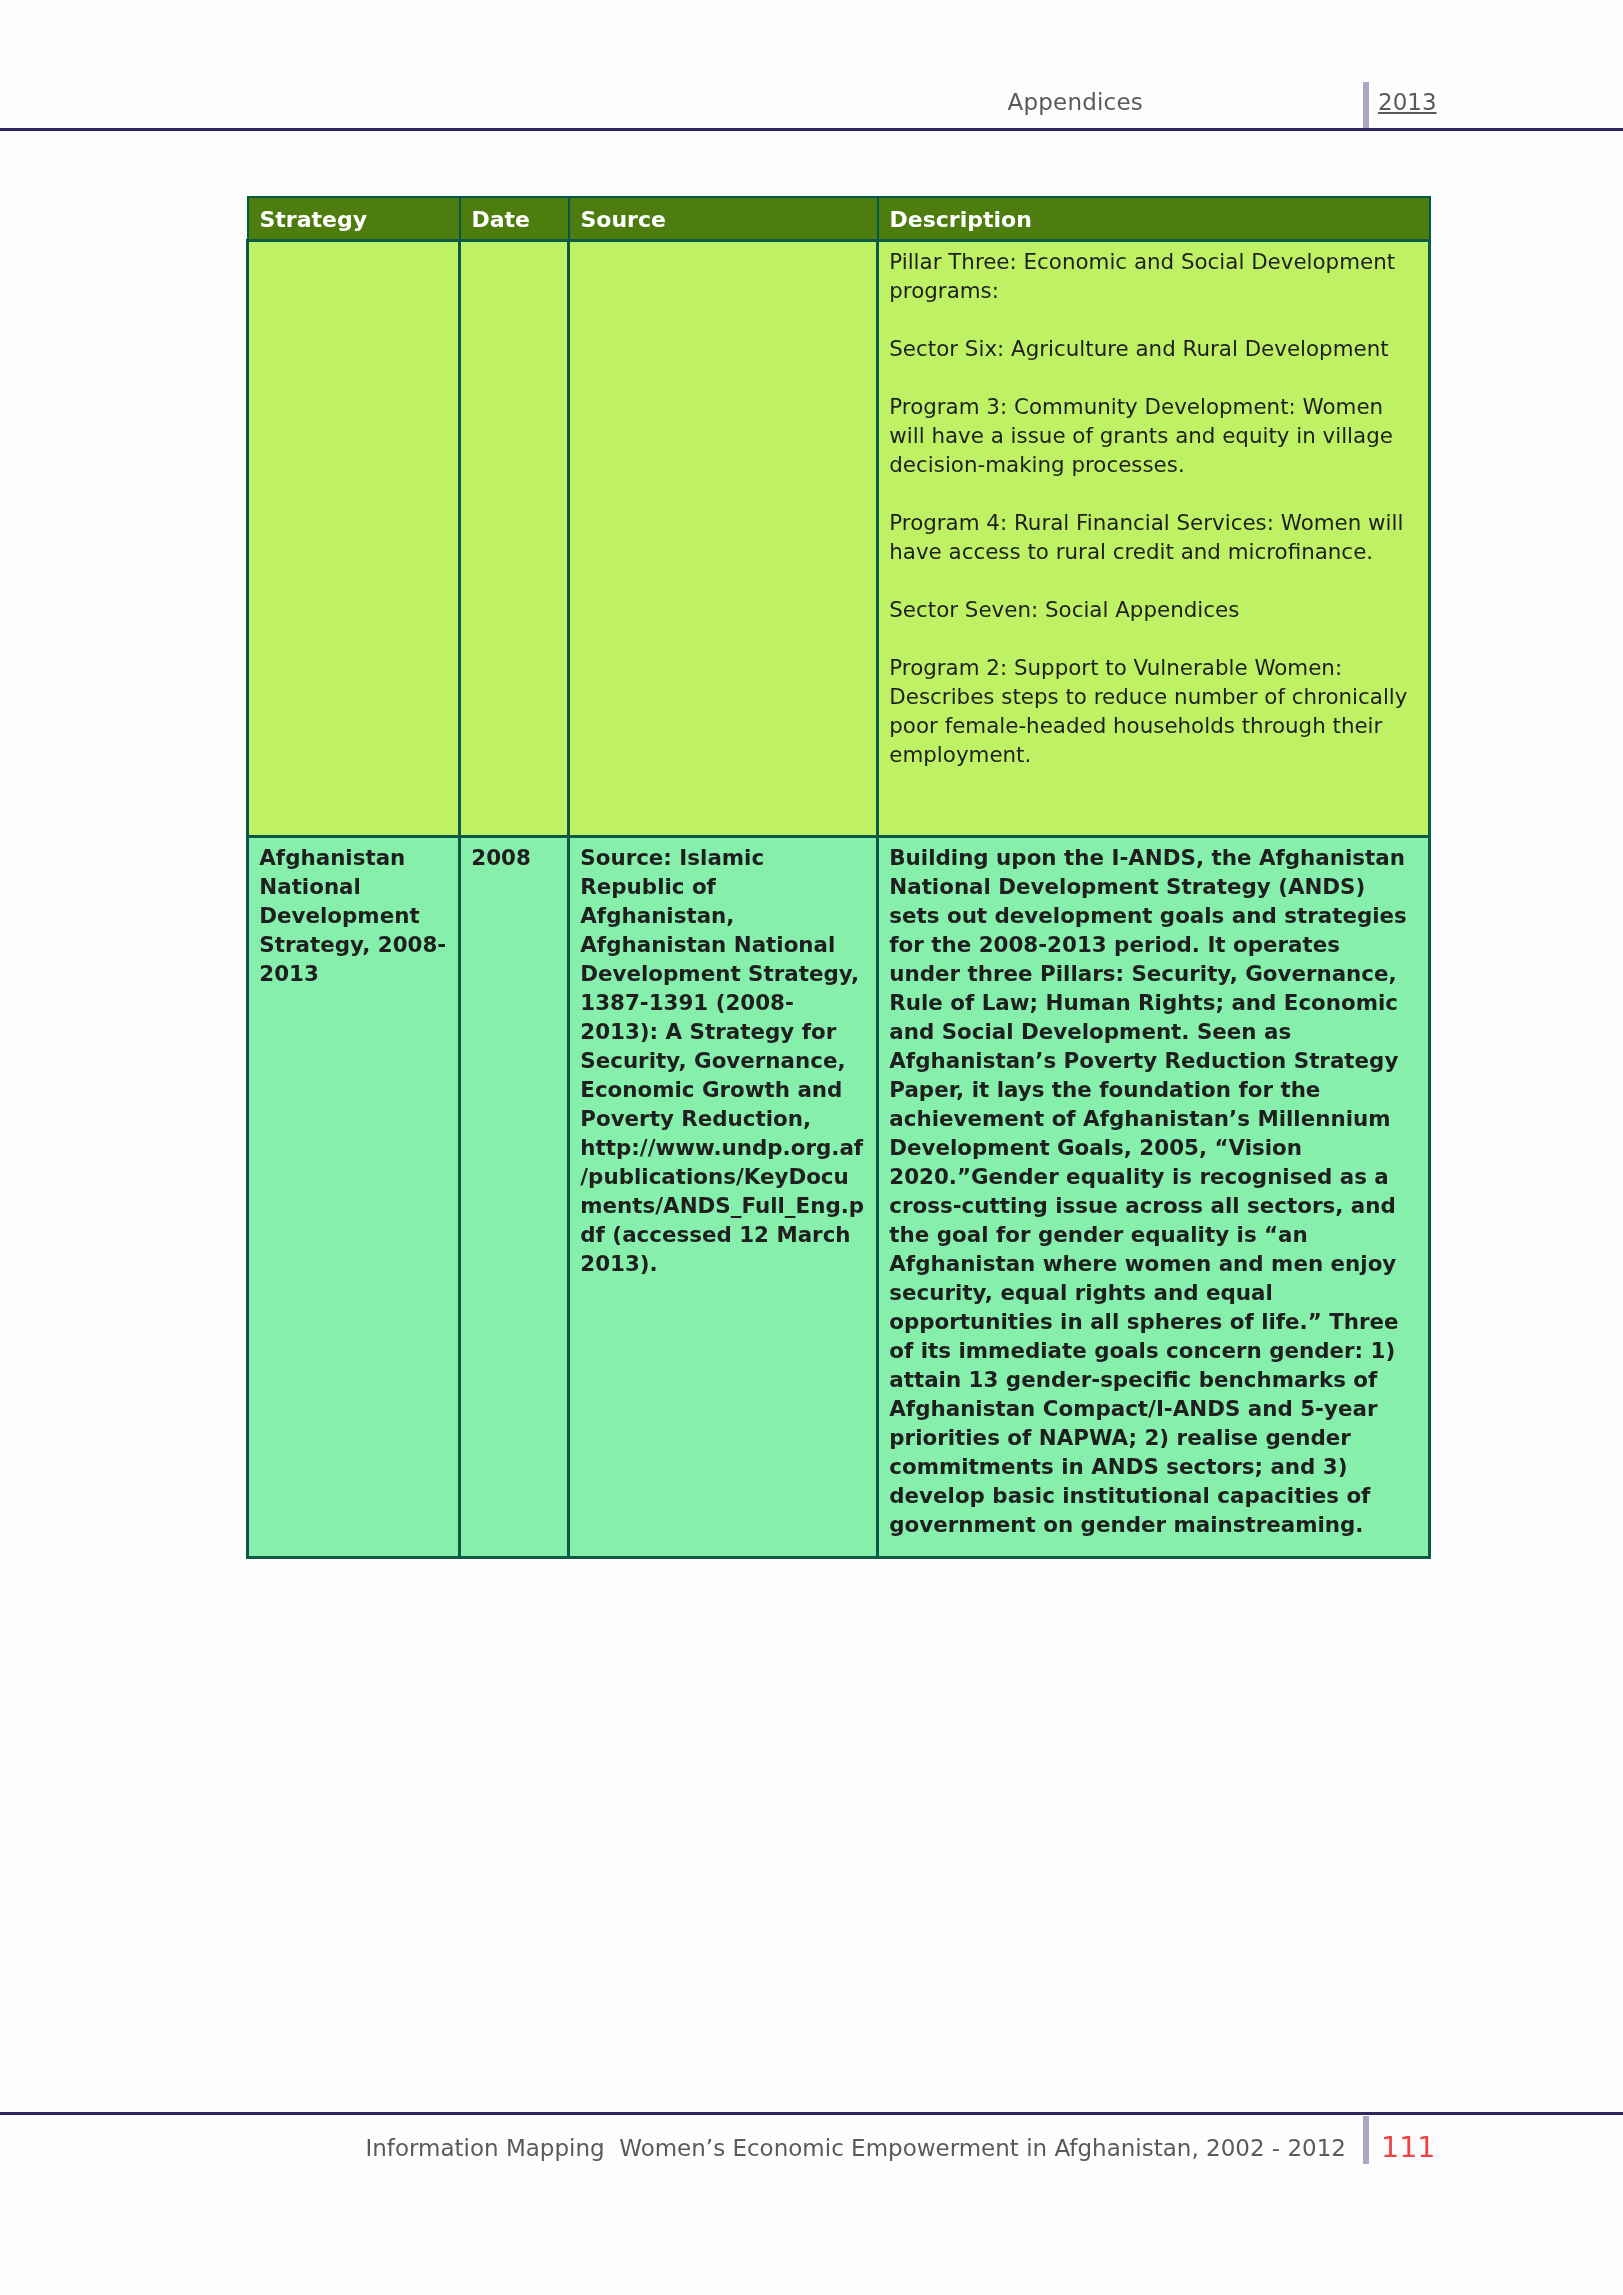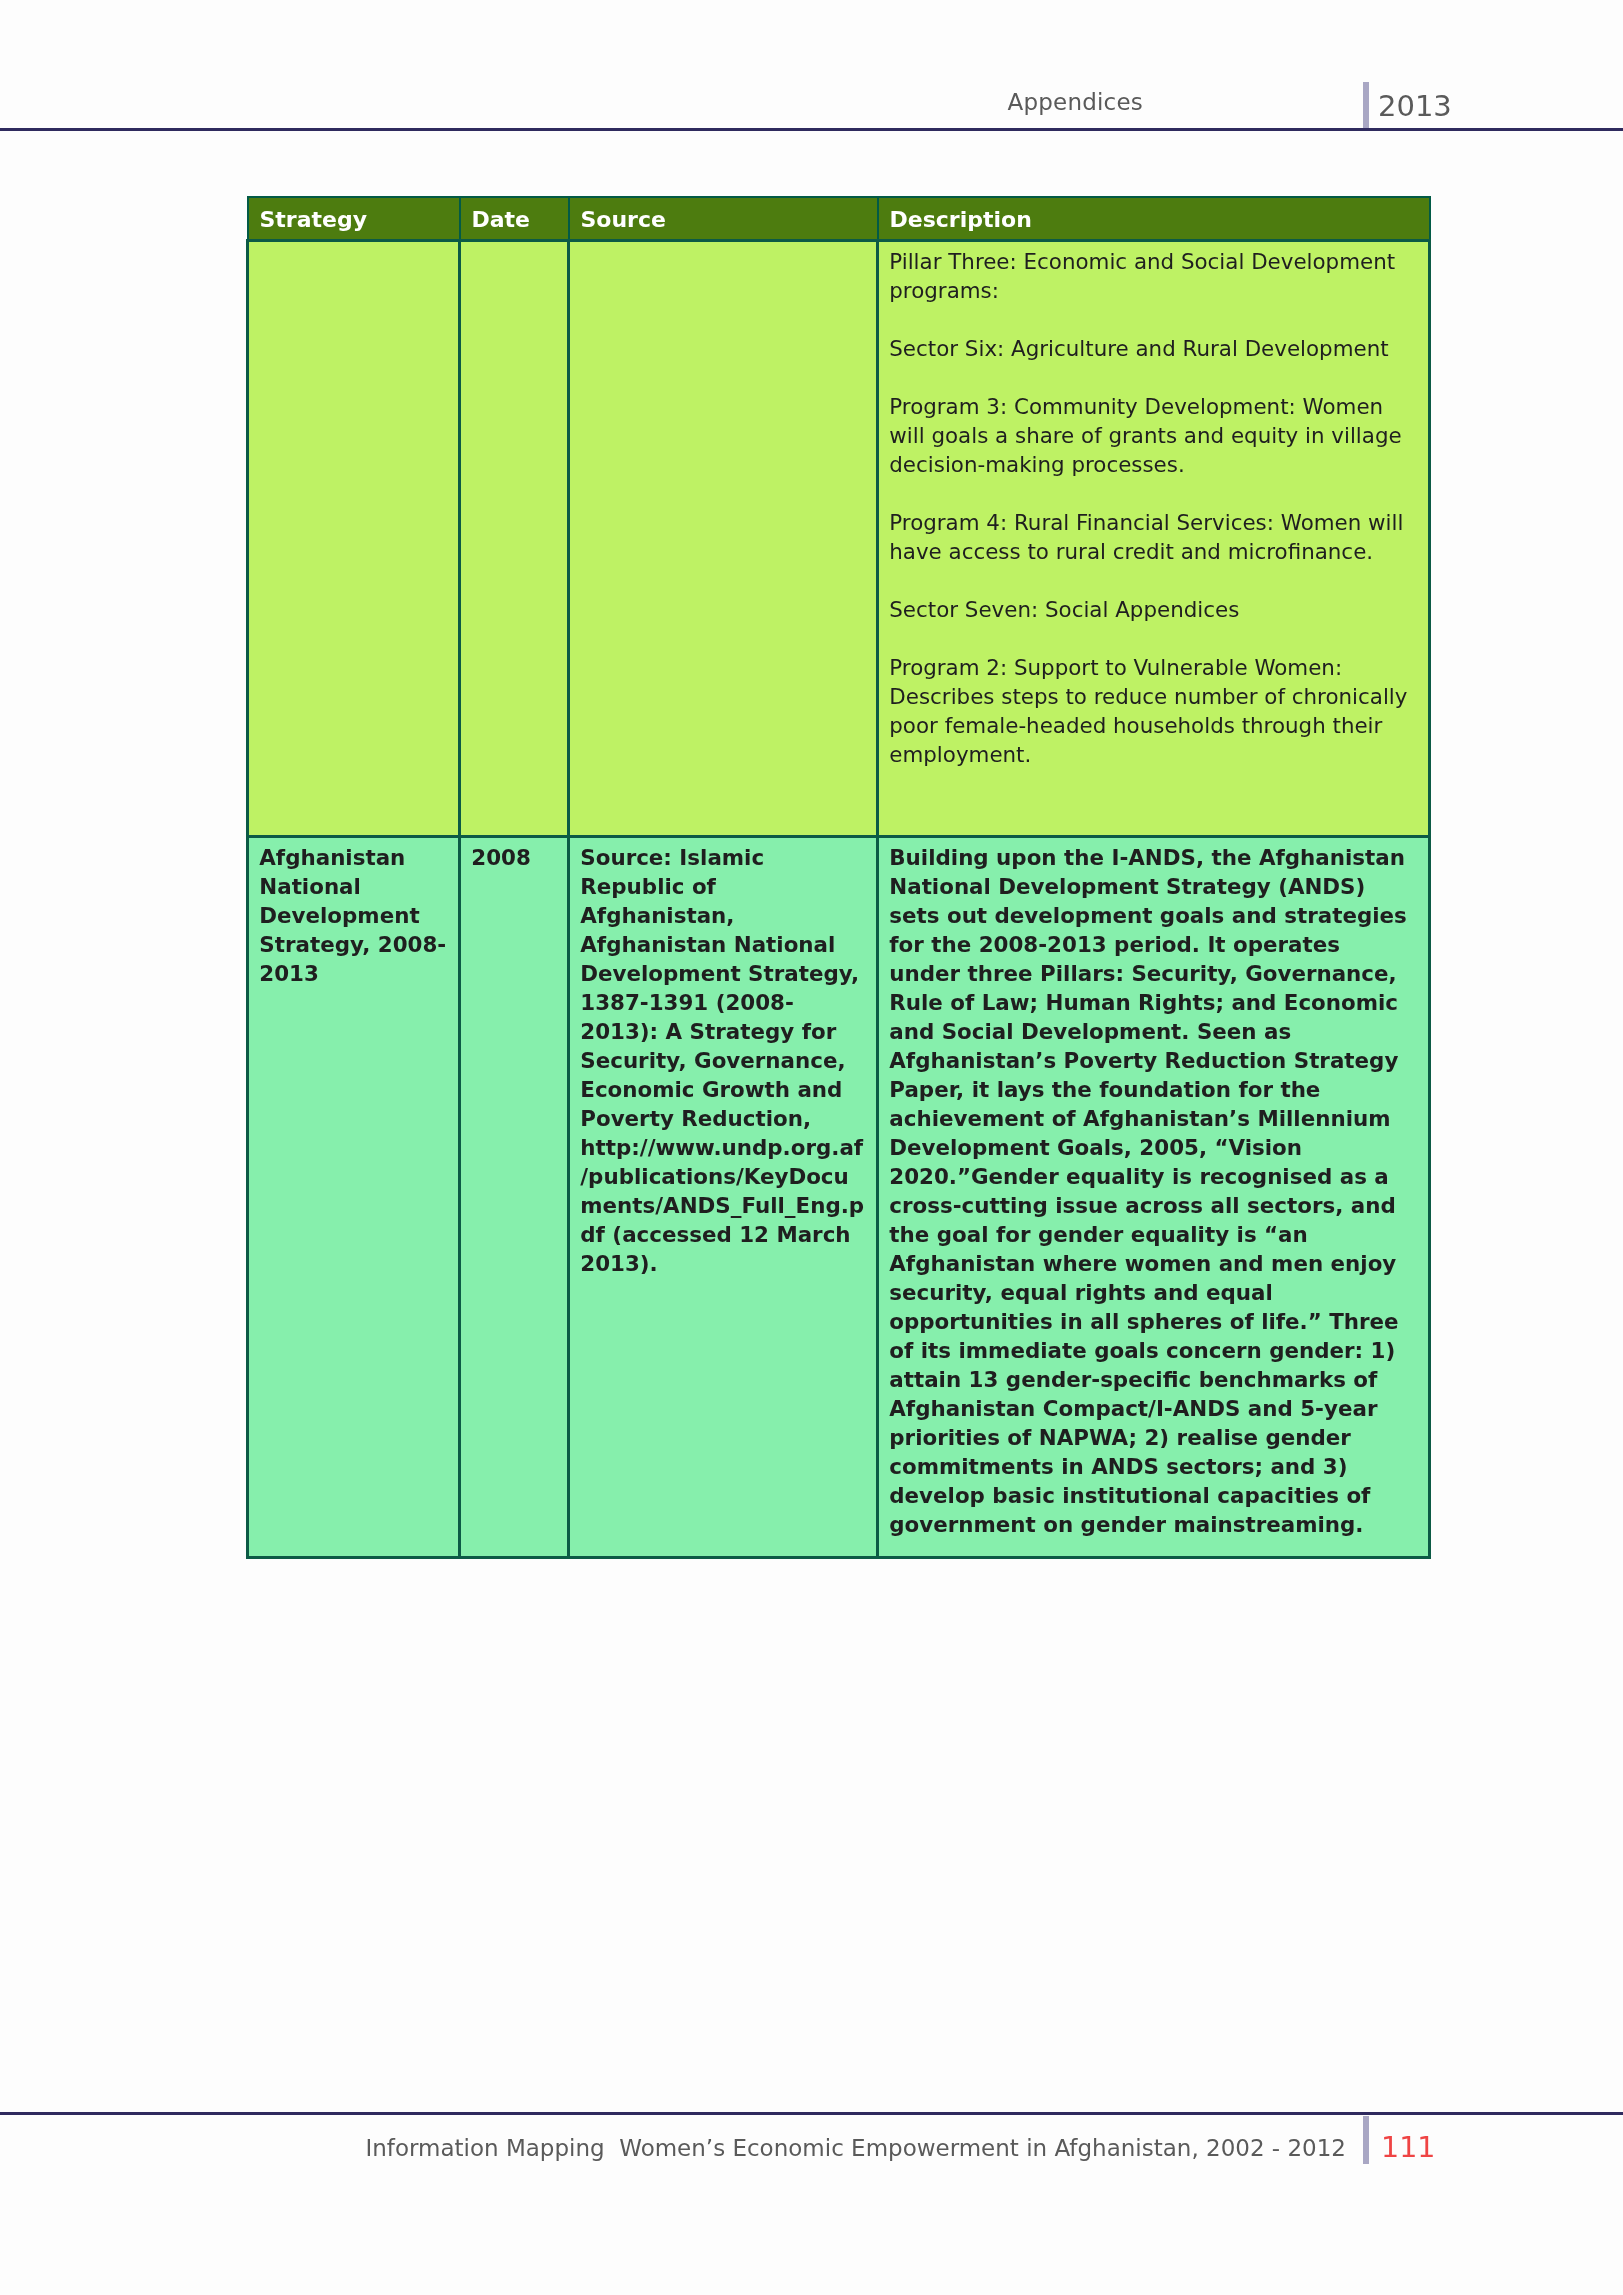--- a/index.html
+++ b/index.html
@@ -16,21 +16,21 @@
     position: absolute; left: 0; top: 128px; width: 1623px; height: 3.2px; background: #2f2a5e;
   }
   .header-section {
     position: absolute; right: 277px; top: 89px; font-size: 23px; color: #5a5a5a;
     font-family: "DejaVu Sans", sans-serif; letter-spacing: 0.2px;
   }
   .header-sep {
     position: absolute; left: 1363px; top: 82px; width: 5.5px; height: 46px; background: #a9a7c4;
   }
   .header-year {
-    position: absolute; left: 1378px; top: 89px; font-size: 29px; color: #5a5a5a;
+    position: absolute; left: 1378px; top: 89px; font-size: 23px; color: #5a5a5a; text-decoration: underline;
   }
 
   table.strategy-table {
     position: absolute; left: 246px; top: 196px; width: 1182px;
     border-collapse: collapse; table-layout: fixed;
     font-size: 21.4px; line-height: 29px;
   }
   table.strategy-table th {
     background: #4d7c0f; color: #ffffff; text-align: left; font-weight: bold;
     padding: 6.3px 11px 4.8px 11px; height: 30px; border: 2.4px solid #025a46;
@@ -84,21 +84,21 @@
     </tr>
   </thead>
   <tbody>
     <tr class="row-cont" style="height:596px">
       <td></td>
       <td></td>
       <td></td>
       <td>
         <p class="para">Pillar Three: Economic and Social Development programs:</p>
         <p class="para">Sector Six: Agriculture and Rural Development</p>
-        <p class="para">Program 3: Community Development: Women will goals a share of grants and equity in village decision-making processes.</p>
+        <p class="para">Program 3: Community Development: Women will have a issue of grants and equity in village decision-making processes.</p>
         <p class="para">Program 4: Rural Financial Services: Women will have access to rural credit and microfinance.</p>
         <p class="para">Sector Seven: Social Appendices</p>
         <p class="para">Program 2: Support to Vulnerable Women: Describes steps to reduce number of chronically poor female-headed households through their employment.</p>
       </td>
     </tr>
     <tr class="row-ands" style="height:721px">
       <td>Afghanistan National Development Strategy, 2008-2013</td>
       <td>2008</td>
       <td style="word-break:break-word">Source: Islamic Republic of Afghanistan, Afghanistan National Development Strategy, 1387-1391 (2008-2013): A Strategy for Security, Governance, Economic Growth and Poverty Reduction, http://www.undp.org.af/publications/KeyDocuments/ANDS_Full_Eng.pdf (accessed 12 March 2013).</td>
       <td>

